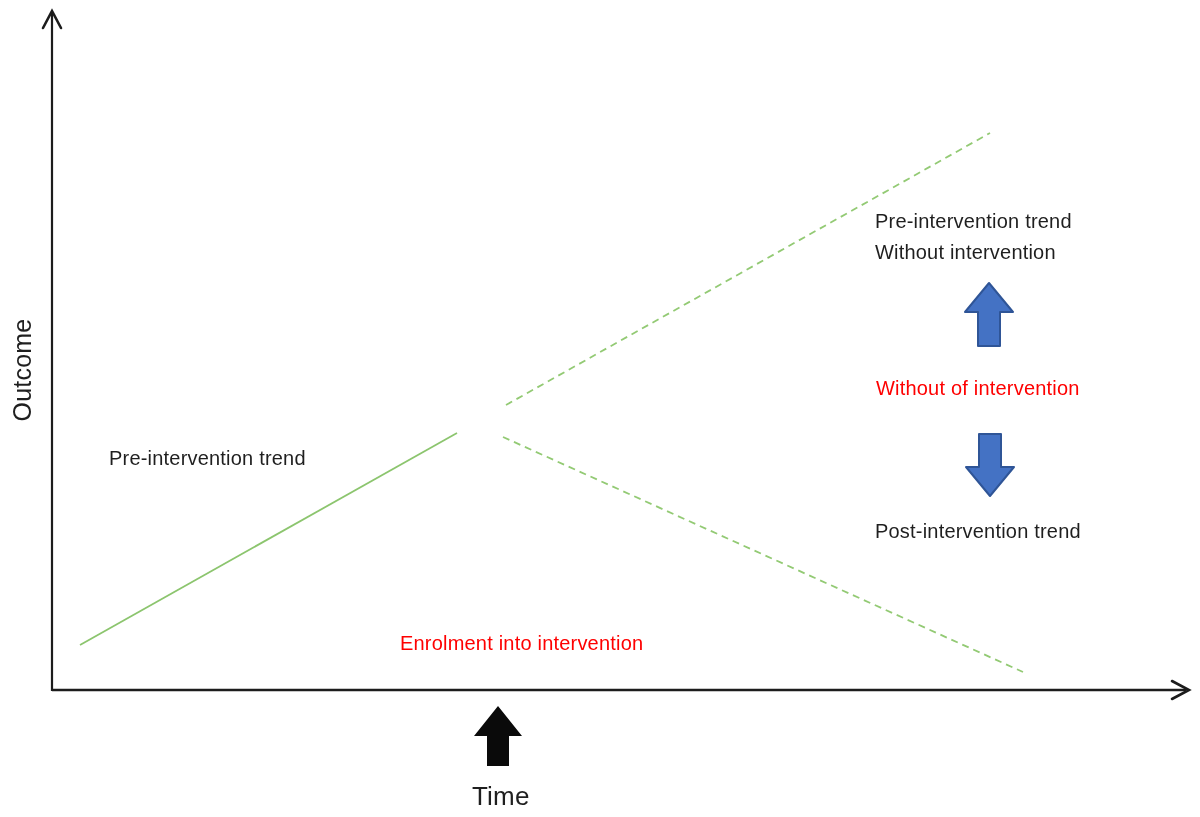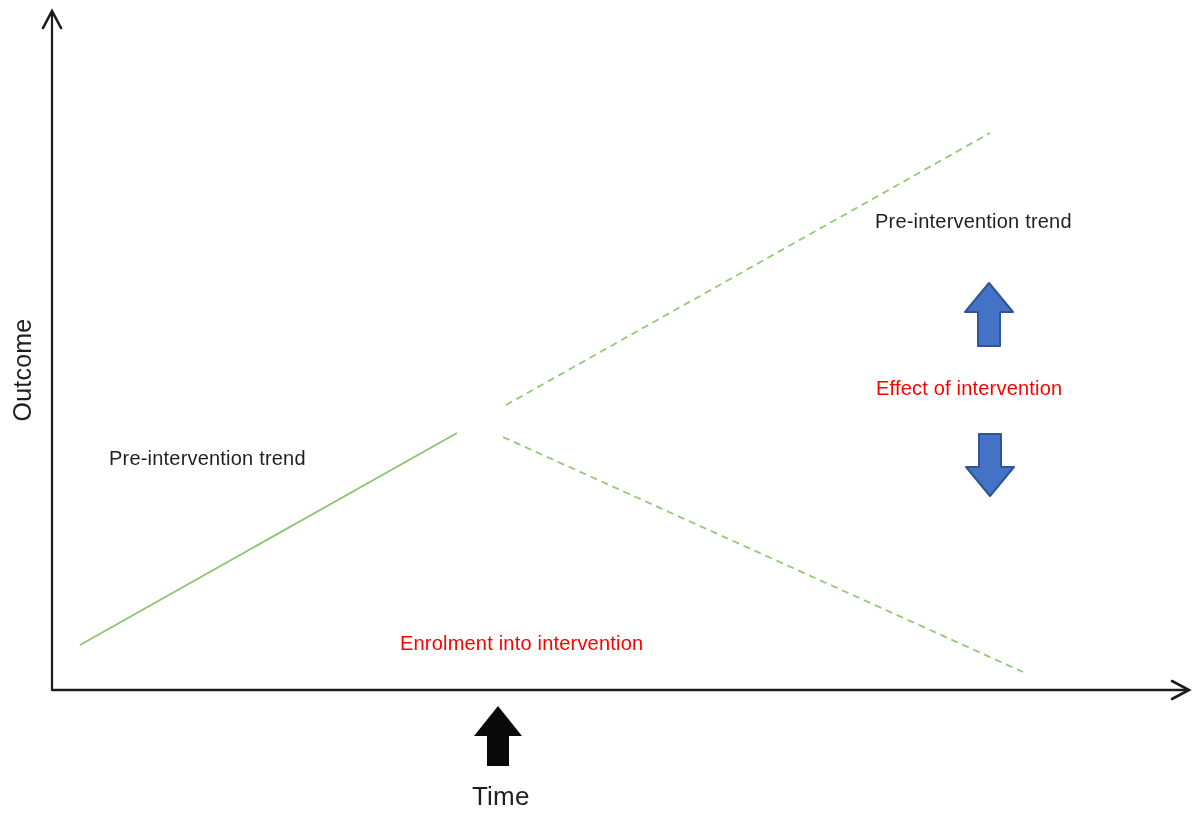--- a/index.html
+++ b/index.html
@@ -63,22 +63,24 @@
 
     <path d="M498 706 L474 736 L487 736 L487 766 L509 766 L509 736 L522 736 Z" fill="#0a0a0a"></path>
   </svg>
 
   <div class="lbl lbl-outcome" style="color: rgb(31, 31, 31);">Outcome</div>
 
   <div class="lbl lbl-pre-left" style="color: rgb(31, 31, 31);">Pre-intervention trend</div>
 
   <div class="lbl lbl-counterfactual" style="color: rgb(31, 31, 31);">
     <div>Pre-intervention trend</div>
+    <div>Without intervention</div>
   </div>
 
-  <div class="lbl lbl-effect" style="color: rgb(254, 0, 0);">Effect of intervention</div>
+  <div class="lbl lbl-effect" style="color: rgb(254, 0, 0);">Without of intervention</div>
 
+  <div class="lbl lbl-post" style="color: rgb(31, 31, 31);">Post-intervention trend</div>
 
   <div class="lbl lbl-enrolment" style="color: rgb(254, 0, 0);">Enrolment into intervention</div>
 
   <div class="lbl lbl-time" style="color: rgb(31, 31, 31); text-align: center;">Time</div>
 
 </div>
 
 </body></html>

